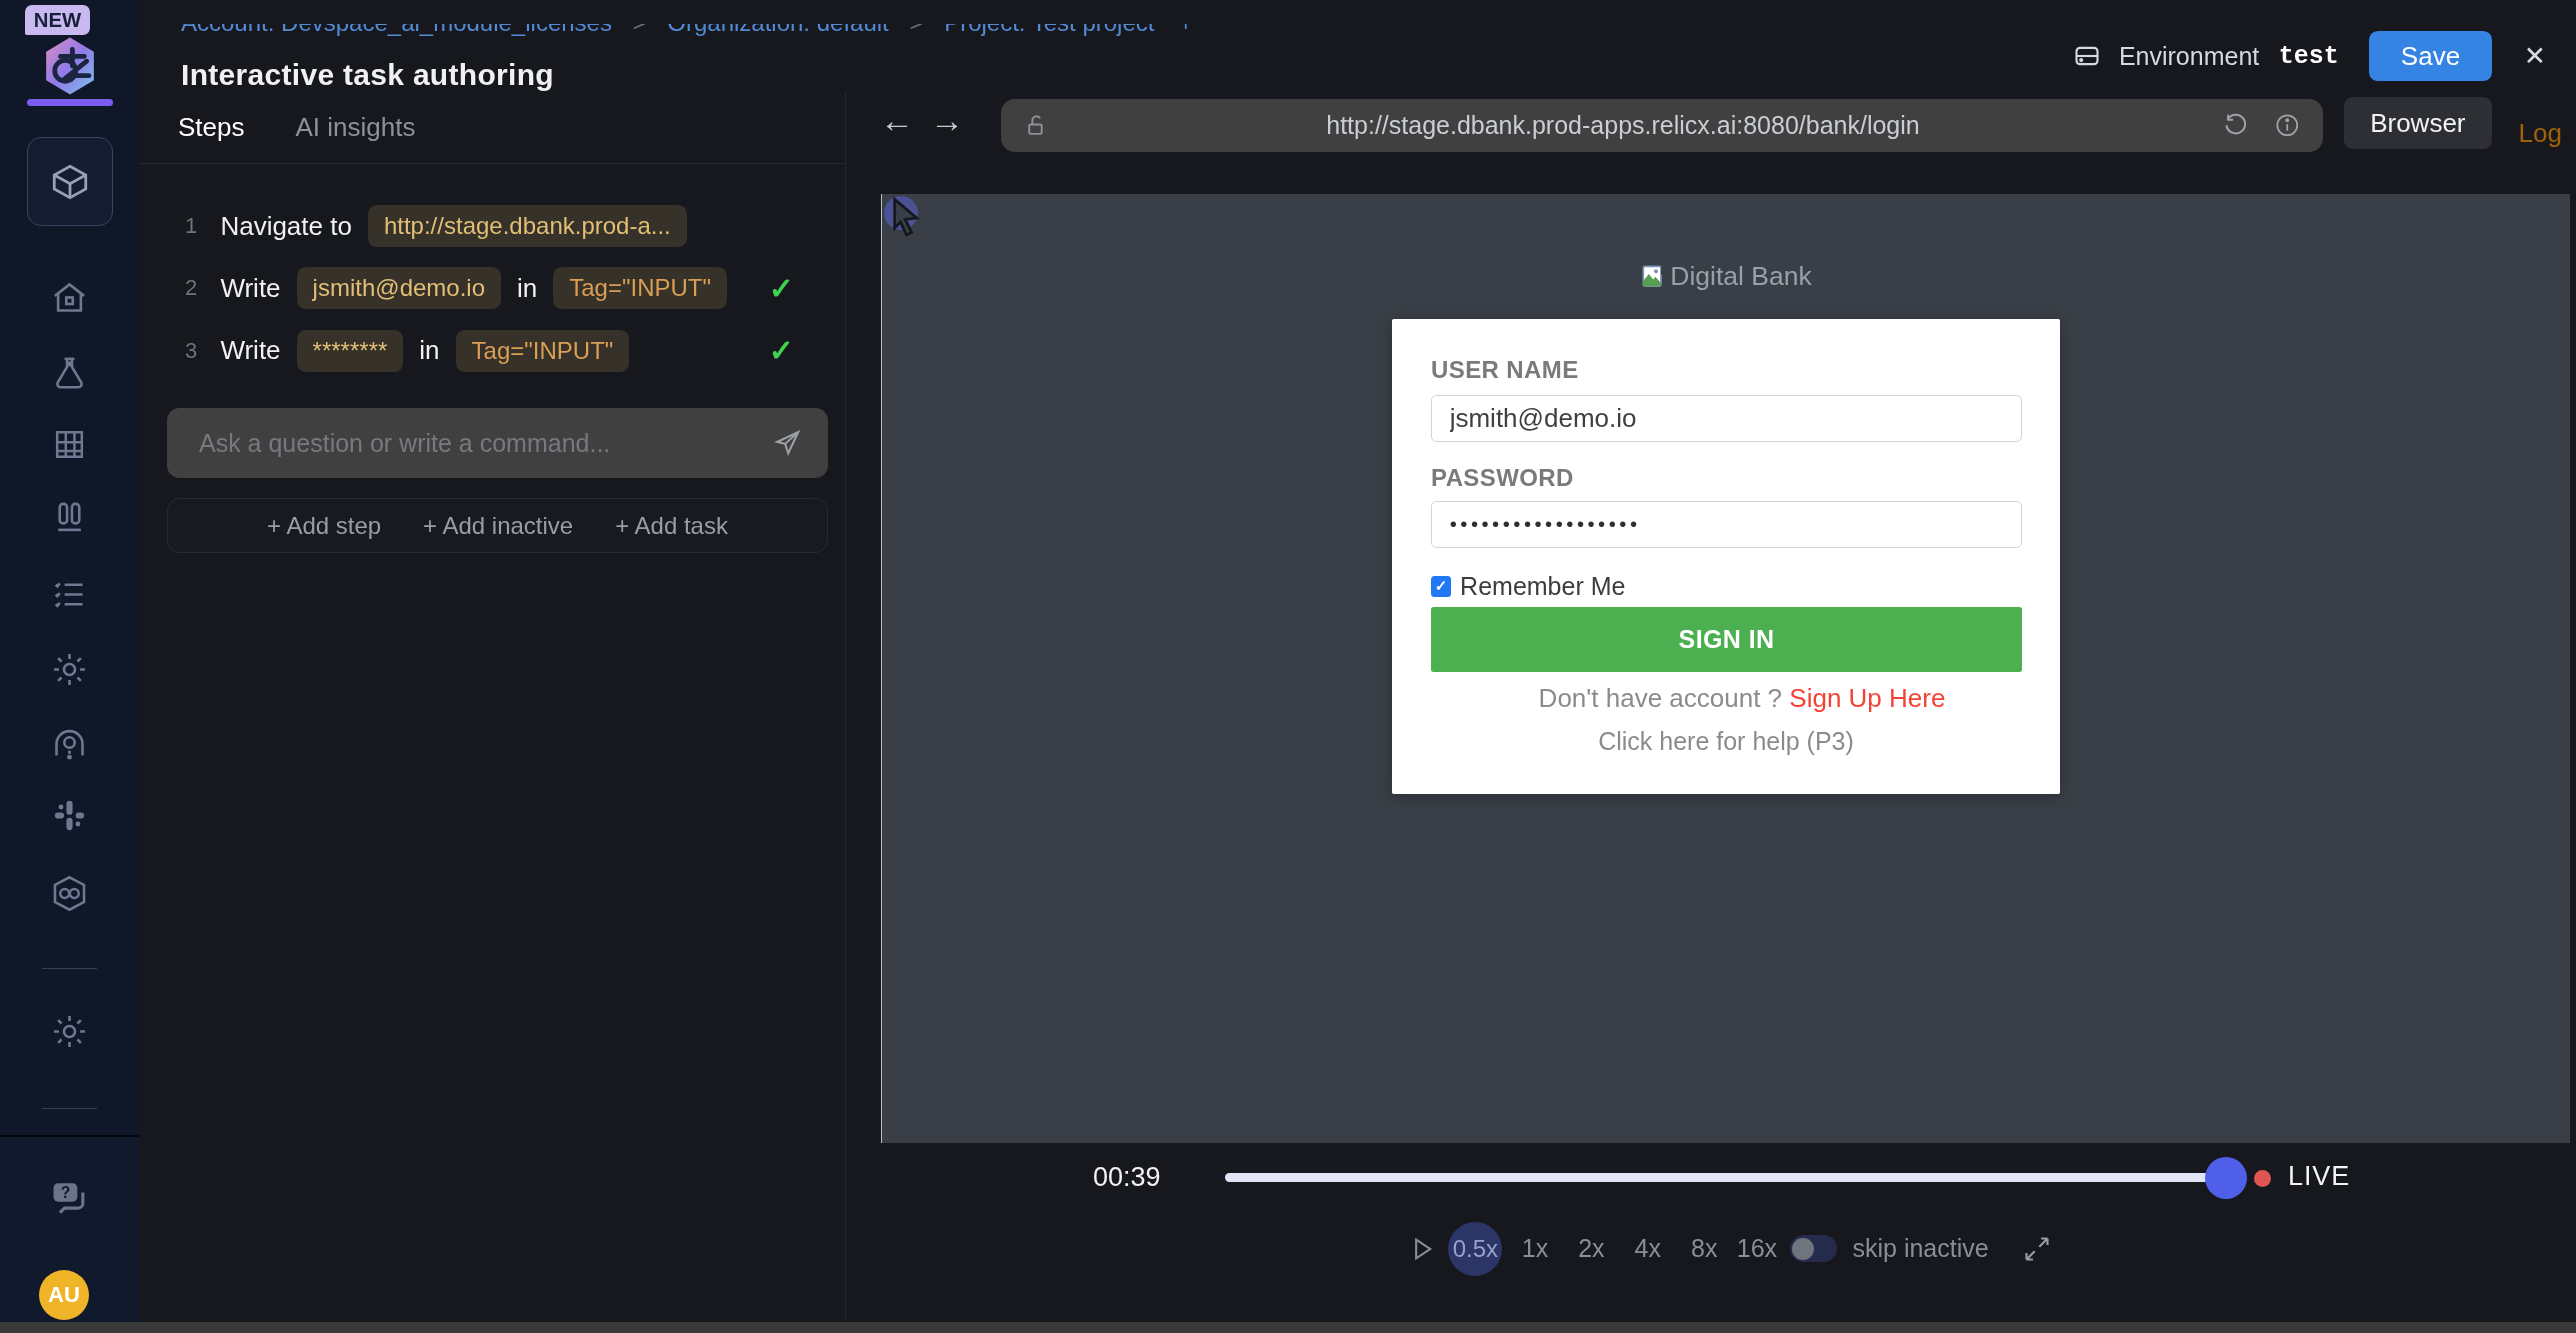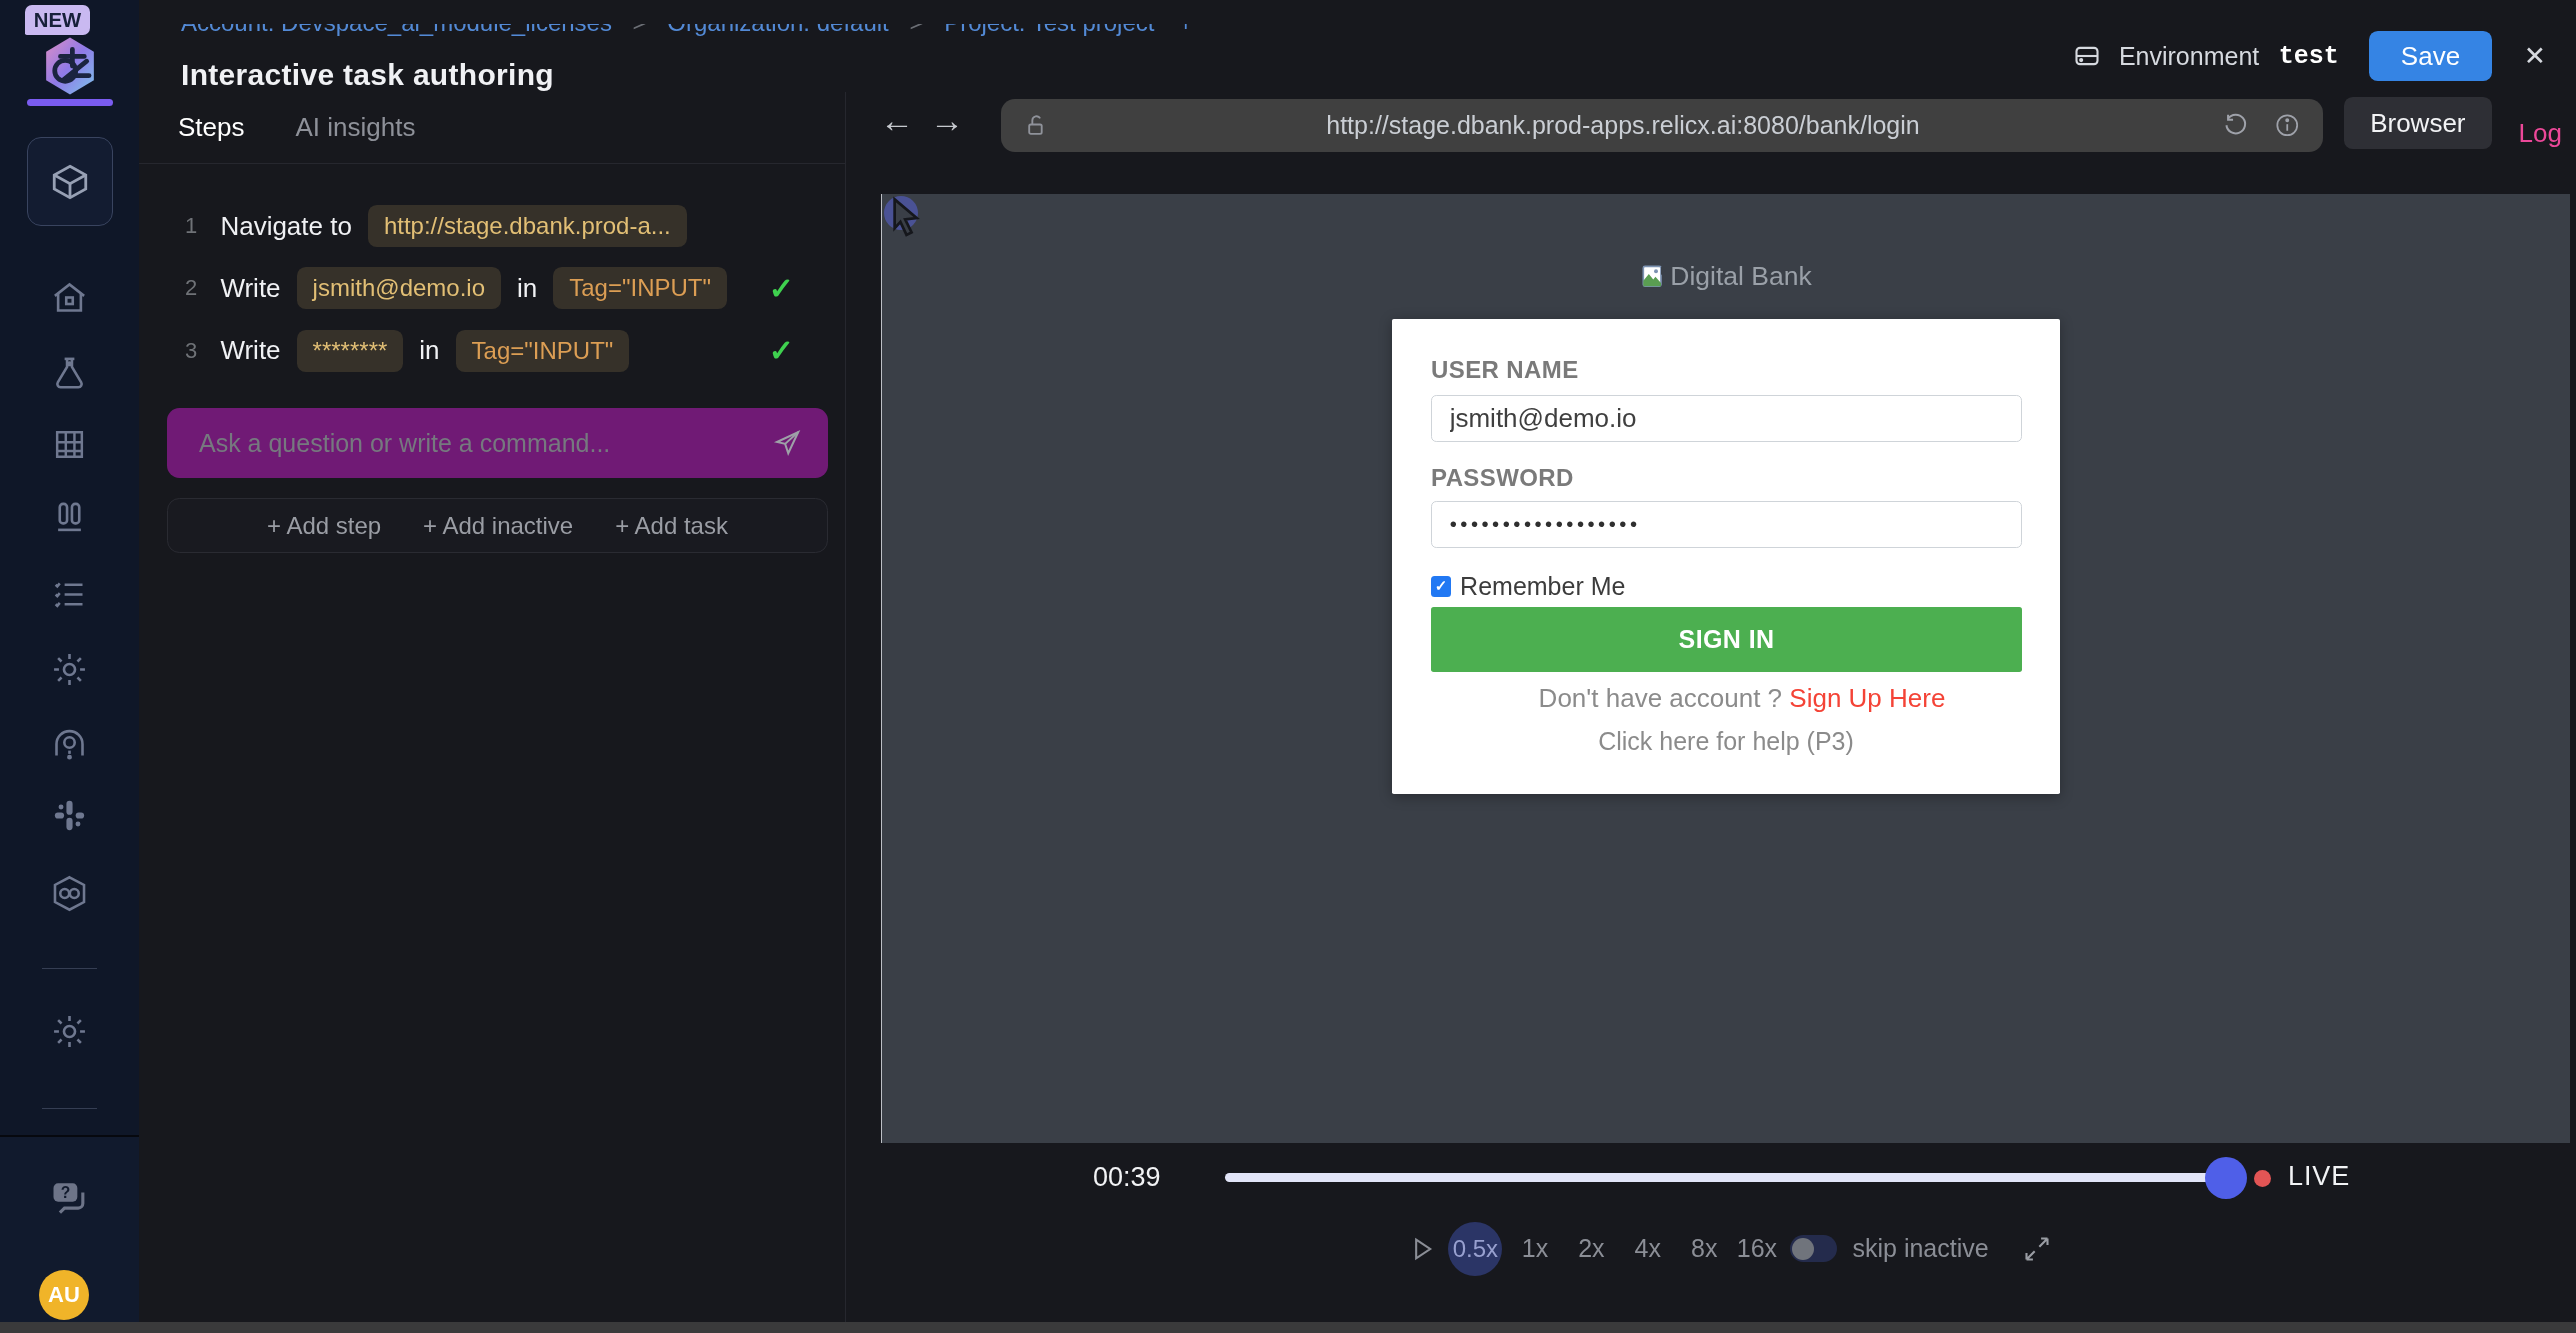--- a/index.html
+++ b/index.html
@@ -39,36 +39,36 @@
   .tab.active { color:#fff; }
   .steps-list { padding:37px 0 0 46px; display:flex; flex-direction:column; gap:12.4px; }
   .step-row { position:relative; height:50px; display:flex; align-items:center; gap:16px; width:100%; }
   .step-num { color:#6f7277; font-size:22px; width:19.4px; }
   .step-action { color:#f0f1f4; font-size:26px; }
   .chip { background:#363129; border-radius:8.8px; padding:7px 16px; font-size:24px; }
   .chip.value { color:#e2bf75; }
   .chip.selector { color:#dc9e54; }
   .step-conn { color:#f0f1f4; font-size:26px; }
   .step-check { position:absolute; right:51px; color:#3fd14f; font-size:30px; font-weight:bold; }
-  .cmd-box { position:absolute; top:316px; left:28px; width:661px; height:70px; background:#701a75; border-radius:12.4px; display:flex; align-items:center; padding:0 26.5px 0 32px; }
+  .cmd-box { position:absolute; top:316px; left:28px; width:661px; height:70px; background:#404040; border-radius:12.4px; display:flex; align-items:center; padding:0 26.5px 0 32px; }
   .cmd-input { flex:1; background:transparent; border:none; outline:none; color:#c9ccd2; font-size:25px; font-family:inherit; }
   .cmd-input::placeholder { color:#76797f; }
   .send-ico { color:#9ea1a8; }
   .add-box { position:absolute; top:406px; left:28px; width:661px; height:55px; border:1.8px solid #2a2b32; border-radius:12.4px; background:#191a20; display:flex; align-items:center; justify-content:center; gap:42px; }
   .add-btn { color:#9a9da4; font-size:24px; background:none; border:none; font-family:inherit; }
 
   
   .nav-arrow { position:absolute; font-size:34px; color:#c6c9cf; top:101px; }
   .url-bar { position:absolute; left:1001px; top:99px; width:1322px; height:53px; background:#404040; border-radius:14px; display:flex; align-items:center; padding:0 23px; }
   .lock-ico { color:#8f929a; display:flex; }
   .url-text { flex:1; text-align:center; font-size:25px; color:#caced4; }
   .bar-ico { color:#9fa2aa; display:flex; margin-left:25px; }
   .view-tabs { position:absolute; top:97px; right:8.8px; display:flex; align-items:center; }
   .vt-active { background:#2e2f35; border-radius:8.8px; padding:10.6px 26.5px; font-size:26px; color:#f2f3f5; }
-  .vt-plain { font-size:26px; color:#ec4899; margin-left:26.5px; margin-right:5.3px;margin-top:20px; }
+  .vt-plain { font-size:26px; color:#a16207; margin-left:26.5px; margin-right:5.3px;margin-top:20px; }
 
   
   .viewport { position:absolute; left:881px; top:194px; width:1689px; height:949px; background:#3a3f47; border-left:1.8px solid #bdc0c6; }
   .cursor-wrap { position:absolute; top:1.8px; left:1.8px; width:53px; height:53px; }
   .cursor-blob { position:absolute; top:0; left:0; width:34px; height:34px; border-radius:50%; background:rgba(88,98,214,0.55); }
   .vp-logo { position:absolute; top:67px; left:0; right:0; display:flex; justify-content:center; align-items:center; gap:3.5px; color:#9aa0a8; font-size:26.5px; }
   .login-card { position:absolute; left:510px; top:125px; width:668px; height:475px; background:#fff; box-shadow:0 2.7px 12.4px rgba(0,0,0,0.3); border-radius:1.8px; }
   .lc-label { position:absolute; left:39px; font-size:24px; font-weight:bold; color:#7a7a7a; letter-spacing:0.4px; }
   .lc-input { position:absolute; left:39px; width:591px; height:47px; border:1.8px solid #cfd4d9; border-radius:5.3px; font-size:26px; color:#3f3f3f; padding:0 17.7px; font-family:inherit; background:#fff; }
   .lc-dots { position:absolute; left:39px; width:591px; height:47px; border:1.8px solid #cfd4d9; border-radius:5.3px; display:flex; align-items:center; padding:0 17.7px; font-size:20.3px; letter-spacing:3.5px; color:#2f2f2f; }

